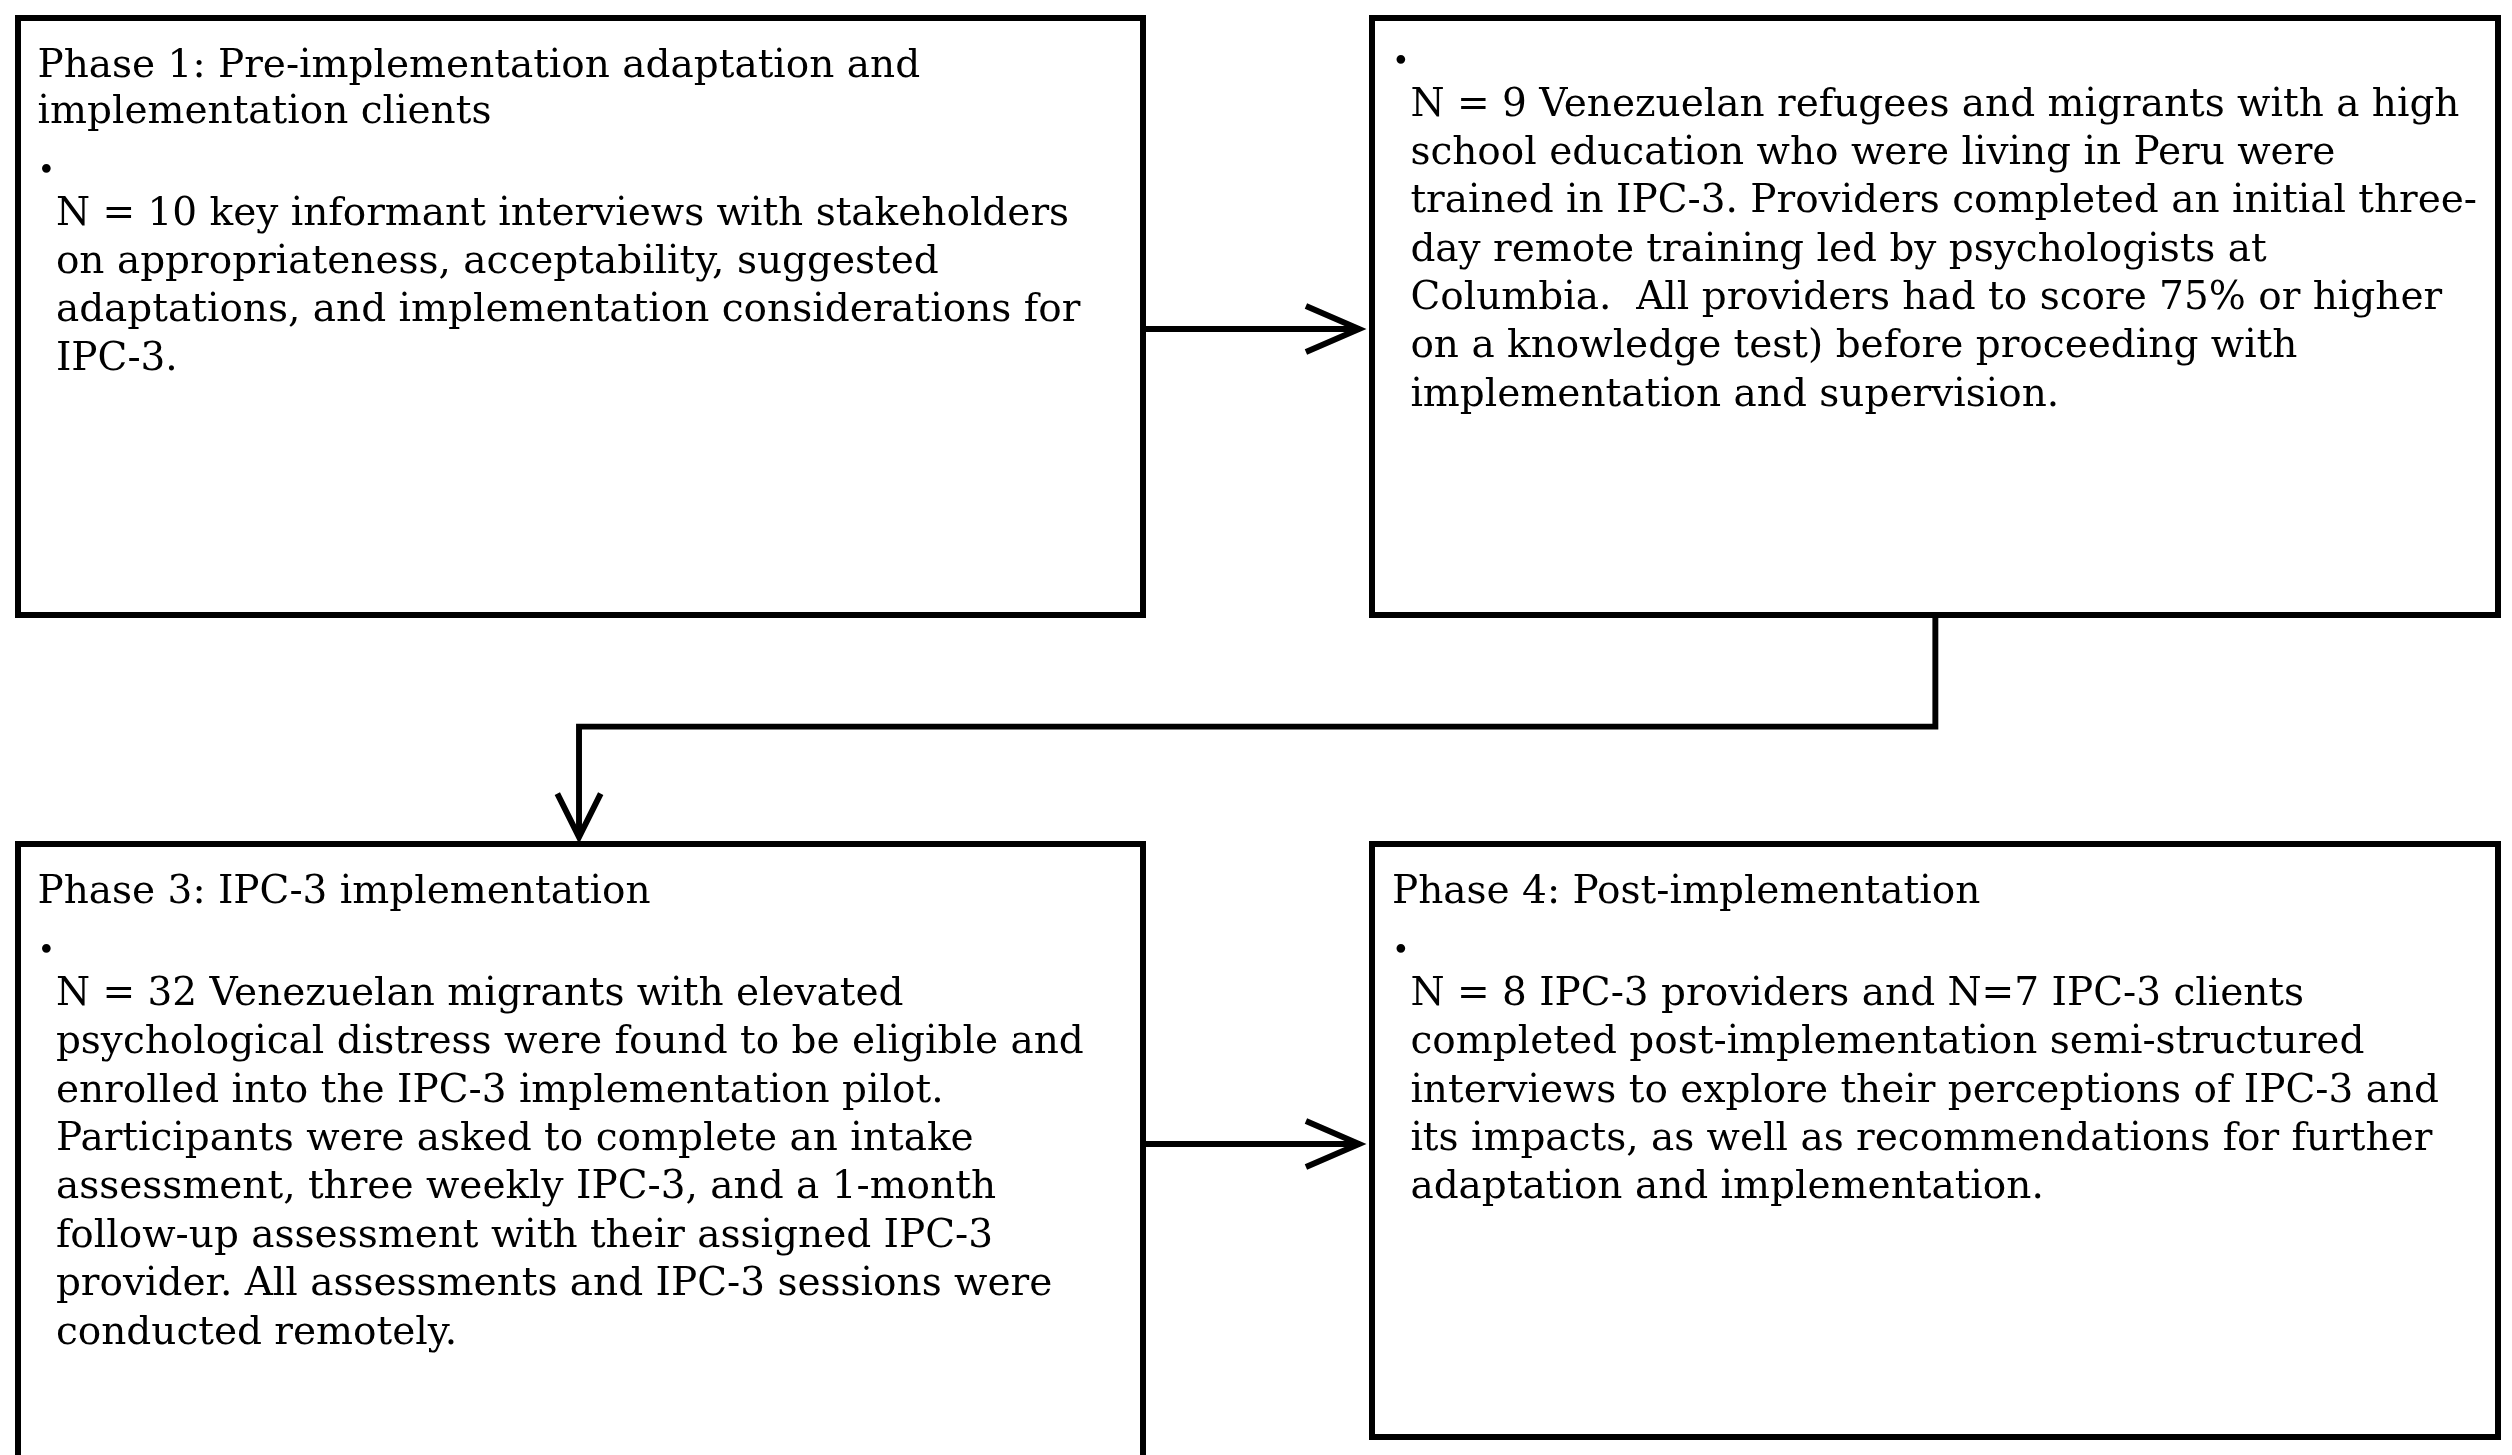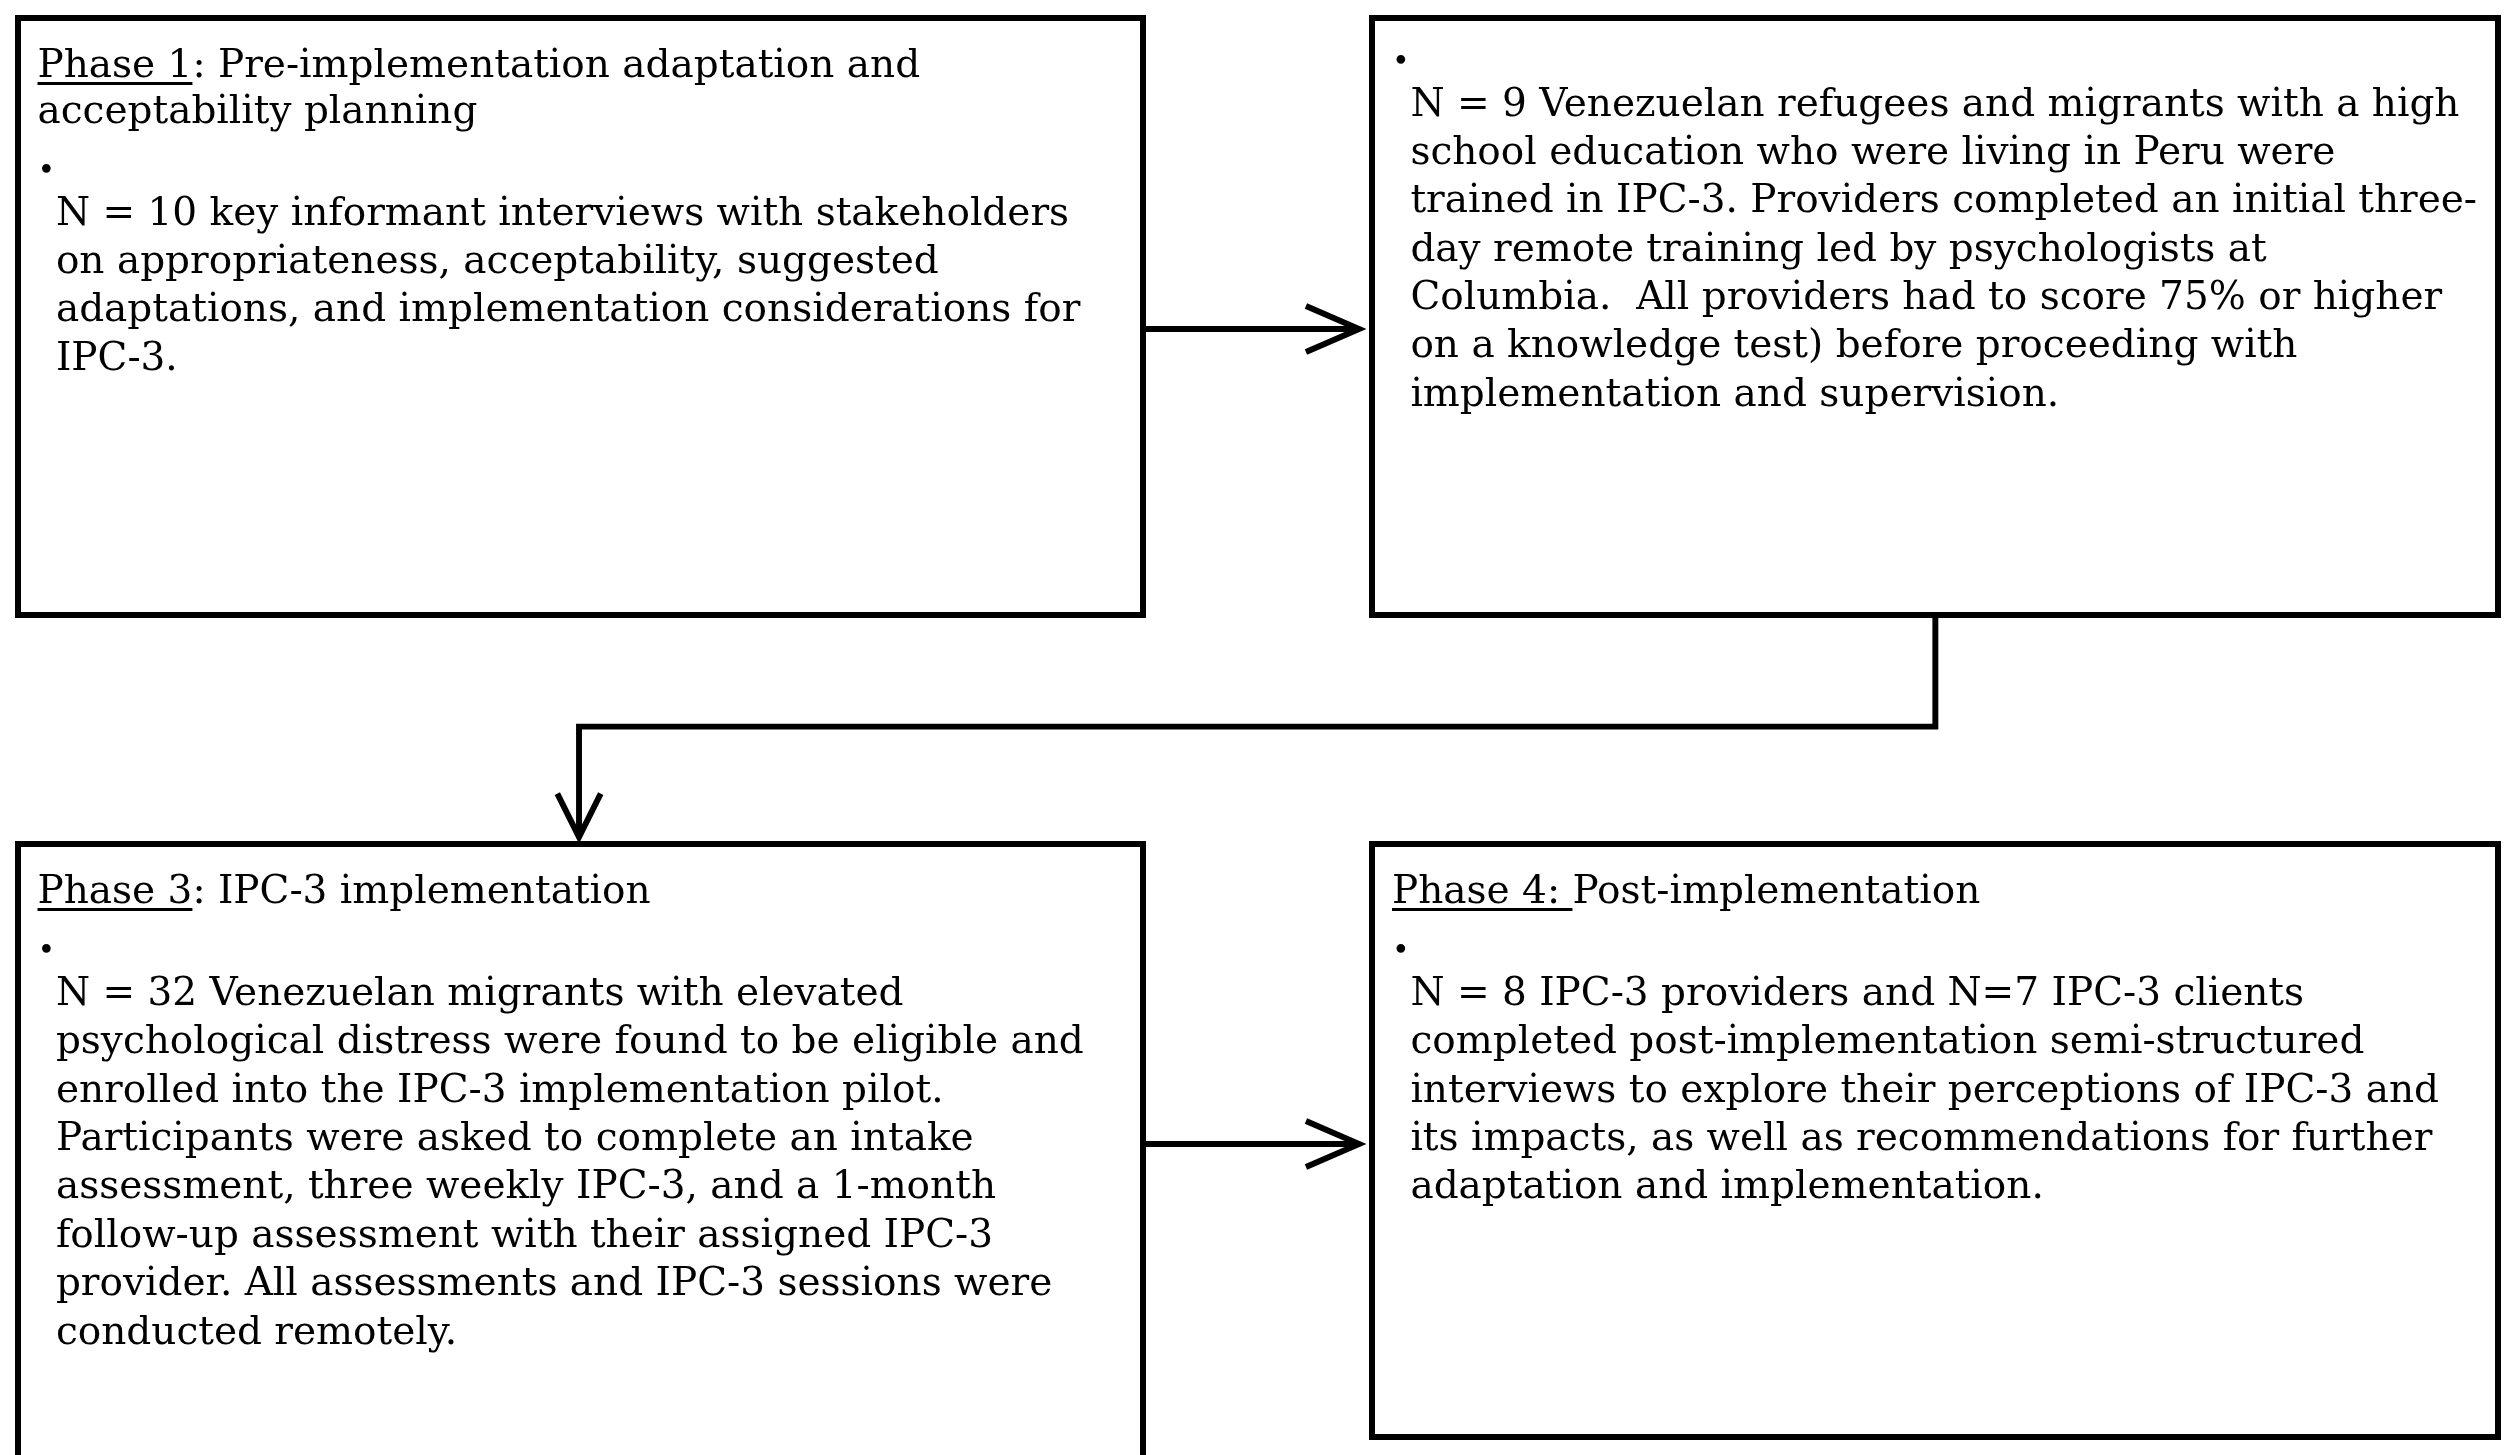--- a/index.html
+++ b/index.html
@@ -32,21 +32,20 @@
   #box-phase-3 { left: 14.5px;   top: 841px; width: 1131px; height: 740px; }
   #box-phase-4 { left: 1369px; top: 841px; width: 1132px; height: 599px; }
 
   .phase-heading {
     font-size: 39px;
     line-height: 1.18;
     margin: 0 0 17px 0;
     white-space: pre-wrap;
   }
   .phase-heading .phase-label {
-    text-decoration: underline;
     text-underline-offset: 5.3px;
     text-decoration-thickness: 3.3px;
   }
 
   .bullet-line {
     display: flex;
     align-items: flex-start;
     font-size: 39px;
     line-height: 1.24;
     margin: 0;
@@ -76,21 +75,21 @@
   #connector-p1-p2 { left: 1140px; top: 283px;  width: 223px;  height: 92px; }
   #connector-p3-p4 { left: 1140px; top: 1098px; width: 223px;  height: 92px; }
   #connector-p2-p3 { left: 565px;  top: 611px;  width: 1387px; height: 230px; }
 </style>
 </head>
 <body>
 
 <div id="canvas">
 
   <div class="phase-box" id="box-phase-1">
-    <div class="phase-heading"><span class="phase-label">Phase 1</span><span>: Pre-implementation adaptation and acceptability planning</span></div>
+    <div class="phase-heading"><span class="phase-label">Phase 1</span><span>: Pre-implementation adaptation and implementation clients</span></div>
     <div class="bullet-line">
       <span class="bullet-glyph">•</span>
       <span class="bullet-text">N = 10 key informant interviews with stakeholders on appropriateness, acceptability, suggested adaptations, and implementation considerations for IPC-3.</span>
     </div>
   </div>
 
   <div class="phase-box" id="box-phase-2">
     <div class="bullet-line">
       <span class="bullet-glyph">•</span>
       <span class="bullet-text">N = 9 Venezuelan refugees and migrants with a high school education who were living in Peru were trained in IPC-3. Providers completed an initial three-day remote training led by psychologists at Columbia.  All providers had to score 75% or higher on a knowledge test) before proceeding with implementation and supervision.</span>

